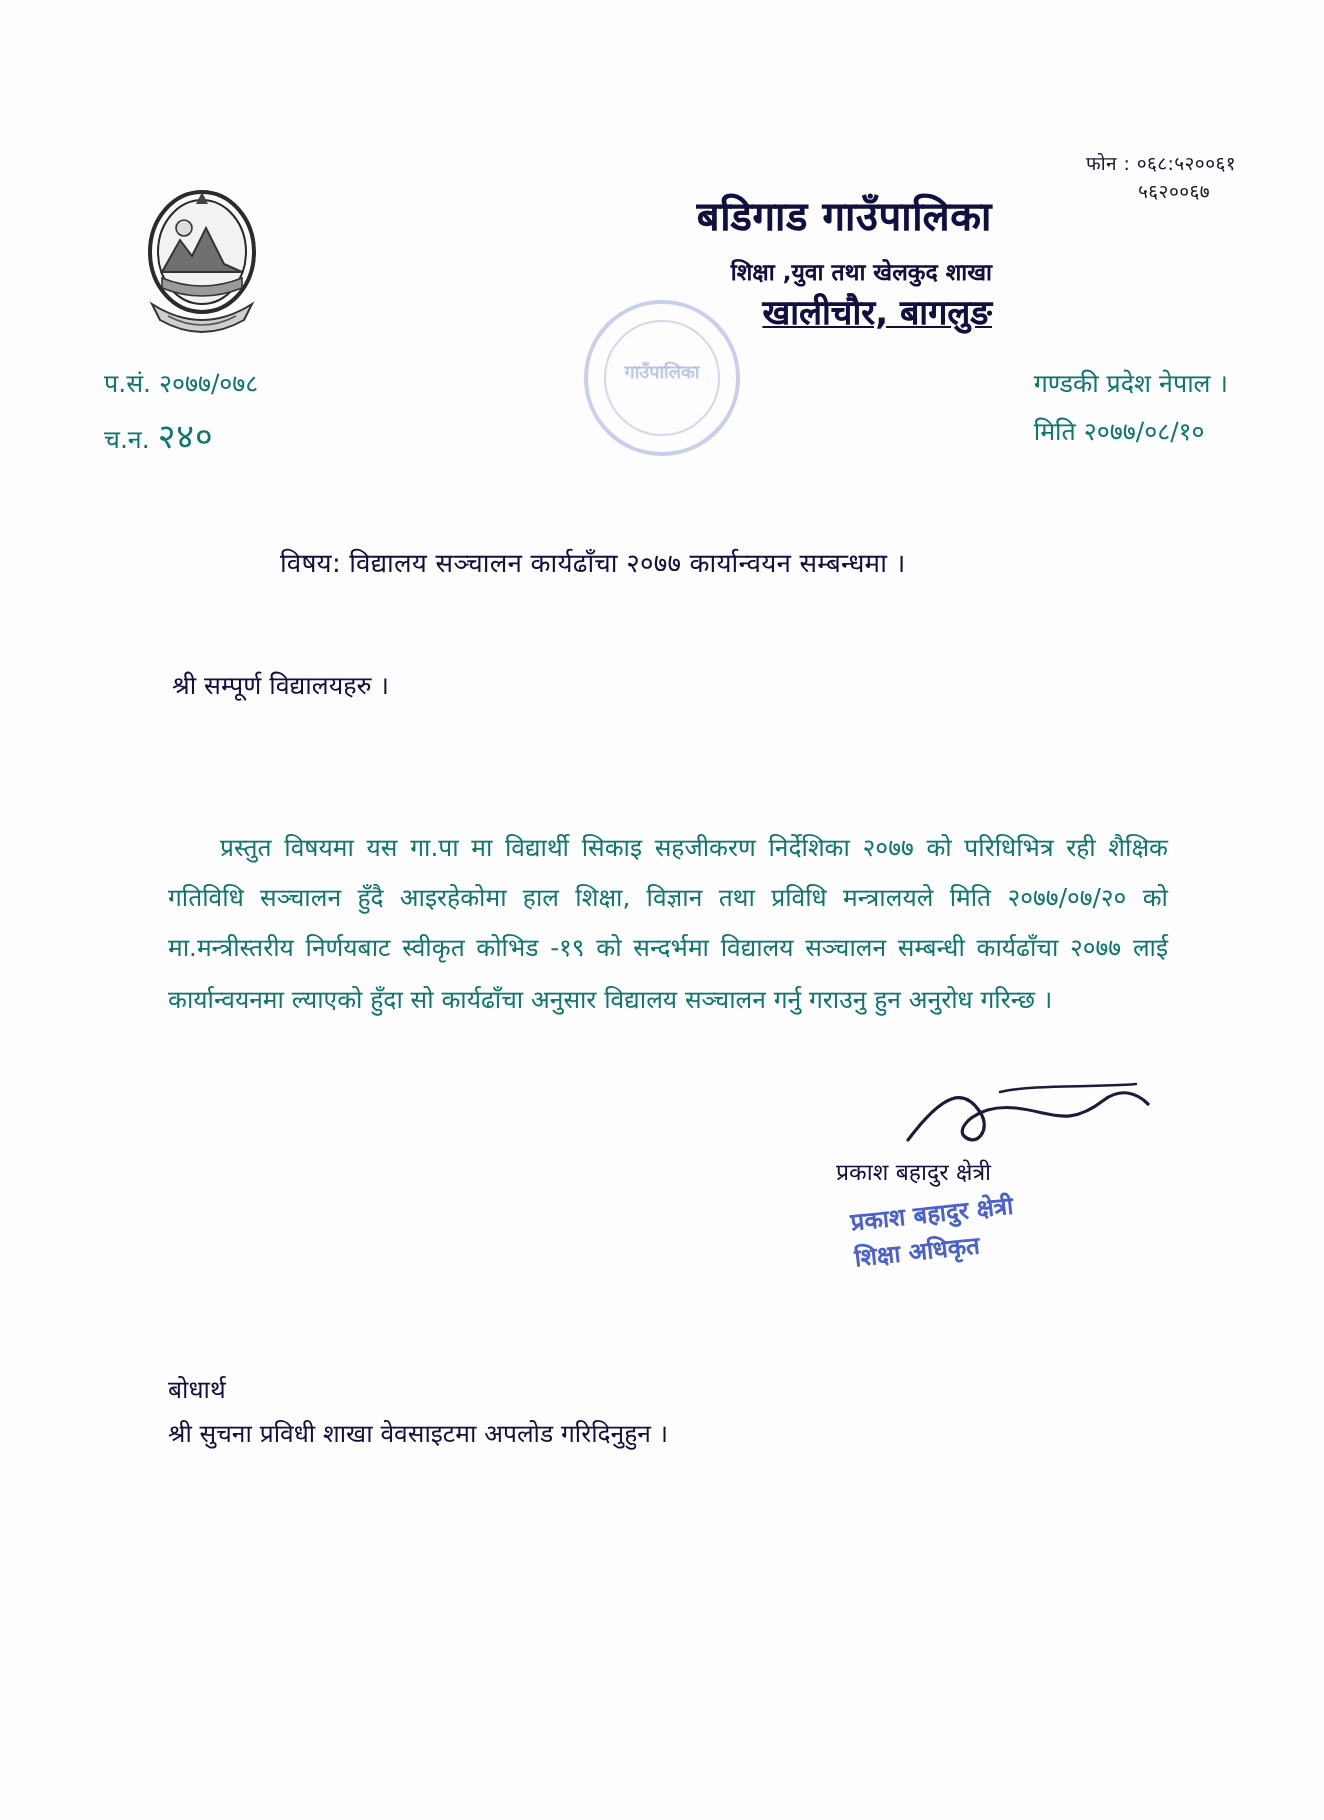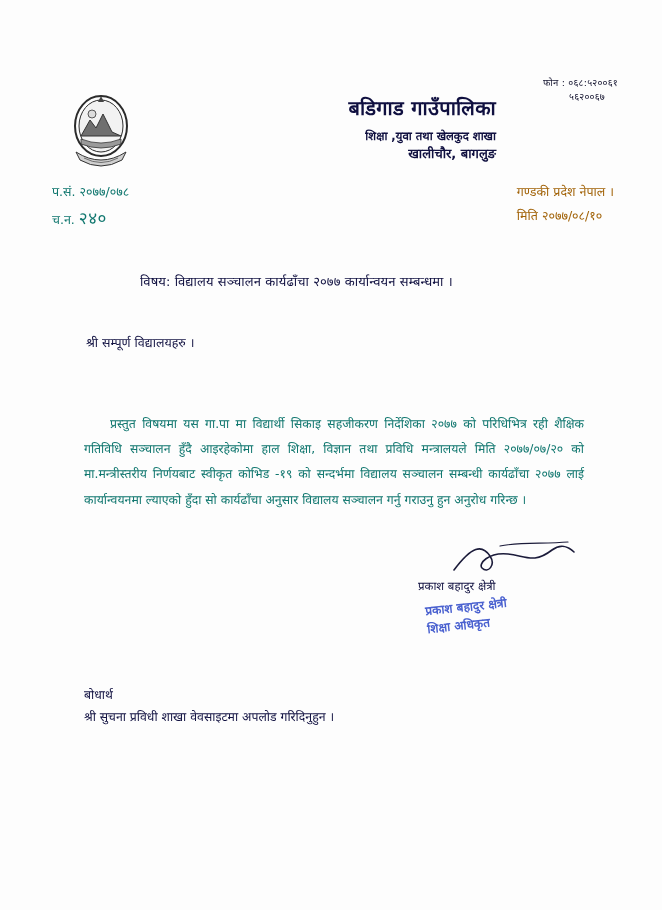--- a/index.html
+++ b/index.html
@@ -65,23 +65,24 @@
     line-height: 1.3;
     margin-top: 1px;
   }
   .title-dept {
     font-size: 11.5px;
     font-weight: bold;
     margin-top: 7px;
     line-height: 1.45;
   }
   .title-addr {
-    font-size: 13px;
+    font-size: 17px;
     font-weight: bold;
     line-height: 1.45;
+    text-decoration: underline;
   }
 
   
   .round-stamp {
     position: absolute;
     left: 292px;
     top: 150px;
     width: 74px;
     height: 74px;
     border: 2px solid rgba(60,90,190,.28);
@@ -114,21 +115,21 @@
     color: #0f766e;
   }
   .ref-num { font-size: 17px; letter-spacing: .5px; font-family: Liberation Serif, serif; }
 
   .right-block {
     position: absolute;
     right: 48px;
     top: 180px;
     font-size: 12.5px;
     line-height: 1.9;
-    color: #a16207;
+    color: #0f766e;
     text-align: left;
   }
 
   
   .subject {
     position: absolute;
     left: 140px;
     top: 272px;
     font-size: 13px;
     color: #101040;
@@ -227,20 +228,24 @@
       <path d="M14 66 q17 9 34 0" fill="none" stroke="#555" stroke-width=".8"></path>
     </svg>
   </div>
 
   <div class="title-block">
     <div class="title-main">बडिगाड गाउँपालिका</div>
     <div class="title-dept">शिक्षा ,युवा तथा खेलकुद शाखा</div>
     <div class="title-addr">खालीचौर, बागलुङ</div>
   </div>
 
+  <div class="round-stamp">
+    <div class="inner"></div>
+    <div class="st-txt">गाउँपालिका</div>
+  </div>
 
   <div class="ref-block">
     <div>प.सं. २०७७/०७८</div>
     <div>
       <span>च.न.</span>
       <span class="ref-num">२४०</span>
     </div>
   </div>
 
   <div class="right-block">

